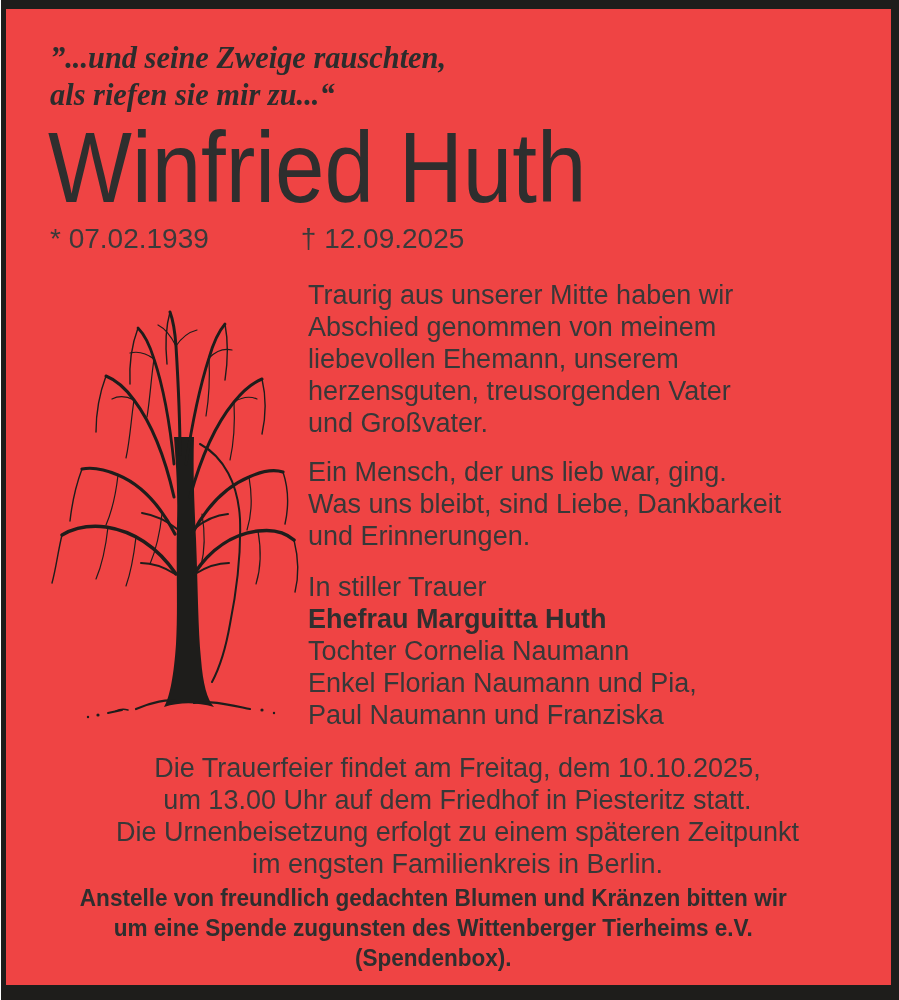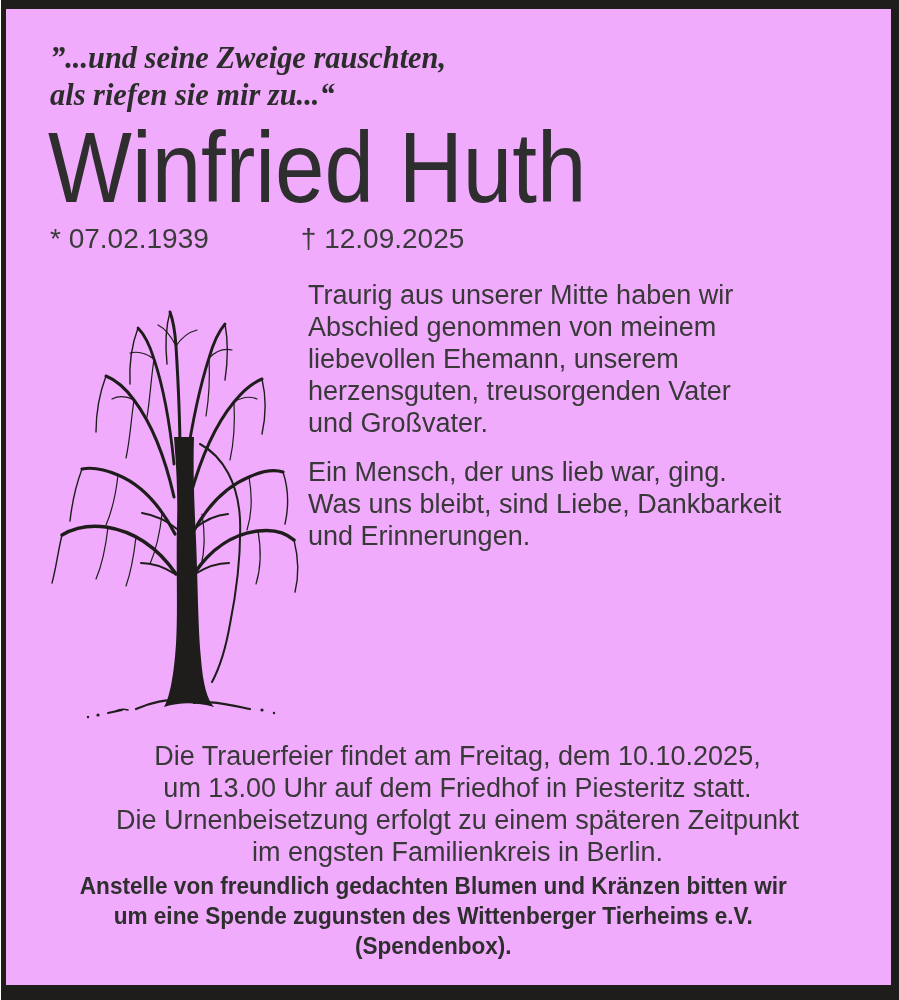--- a/index.html
+++ b/index.html
@@ -2,21 +2,21 @@
 <html><head>
 <meta charset="utf-8">
 <style>
   html,body{margin:0;padding:0;background:#ffffff;}
   body{width:899px;height:1000px;overflow:hidden;position:relative;
        font-family:"Liberation Sans",sans-serif;color:#333;}
   .frame{position:absolute;left:1px;top:0;width:898px;height:1000px;
          box-sizing:border-box;
          border-top:9px solid #1e1d1b;border-right:8px solid #1e1d1b;
          border-bottom:15px solid #1e1d1b;border-left:5px solid #1e1d1b;
-         background:#f0abfc;}
+         background:#ef4444;}
   .inner{position:relative;box-sizing:border-box;height:100%;
          padding:30px 30px 0 44px;}
   .ml{white-space:pre-line;}
   .quote{font-family:"Liberation Serif",serif;font-style:italic;font-weight:bold;
          font-size:32px;line-height:37px;color:#2c2c2c;
          transform:scaleX(.95);transform-origin:0 50%;margin:0;}
   .name{font-size:101px;line-height:1;font-weight:400;color:#2e2e2e;
         letter-spacing:0px;transform:scaleX(.88);transform-origin:0 50%;
         margin:4px 0 0 -2px;white-space:nowrap;}
   .dates{margin-top:5px;font-size:28px;line-height:32px;color:#3a3a3a;
@@ -116,20 +116,27 @@
 
       <div class="texts">
         <p class="p1 ml">Traurig aus unserer Mitte haben wir
 Abschied genommen von meinem
 liebevollen Ehemann, unserem
 herzensguten, treusorgenden Vater
 und Großvater.</p>
         <p class="p2 ml">Ein Mensch, der uns lieb war, ging.
 Was uns bleibt, sind Liebe, Dankbarkeit
 und Erinnerungen.</p>
+        <p class="p3">
+          <span class="ml">In stiller Trauer</span><br>
+          <span class="bold ml">Ehefrau Marguitta Huth</span><br>
+          <span class="ml">Tochter Cornelia Naumann
+Enkel Florian Naumann und Pia,
+Paul Naumann und Franziska</span>
+        </p>
       </div>
     </div>
 
     <div class="footer">
       <p class="details ml">Die Trauerfeier findet am Freitag, dem 10.10.2025,
 um 13.00 Uhr auf dem Friedhof in Piesteritz statt.
 Die Urnenbeisetzung erfolgt zu einem späteren Zeitpunkt
 im engsten Familienkreis in Berlin.</p>
       <p class="donation ml">Anstelle von freundlich gedachten Blumen und Kränzen bitten wir
 um eine Spende zugunsten des Wittenberger Tierheims e.V.

